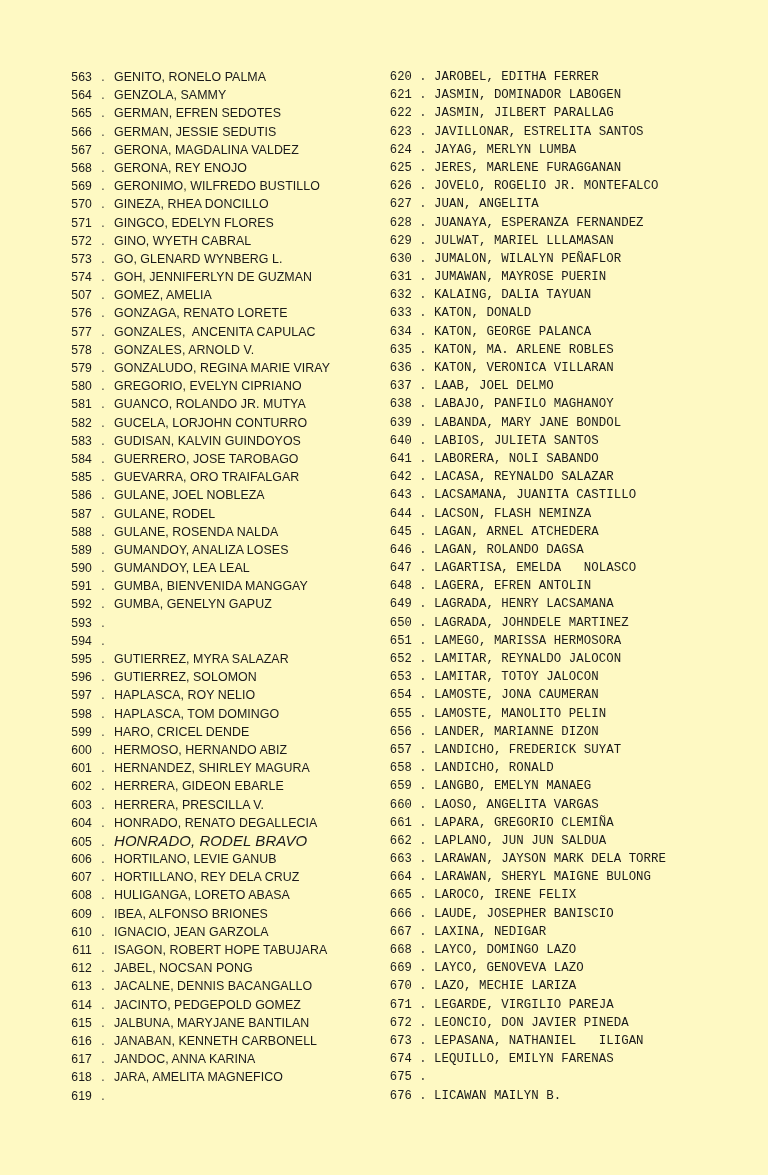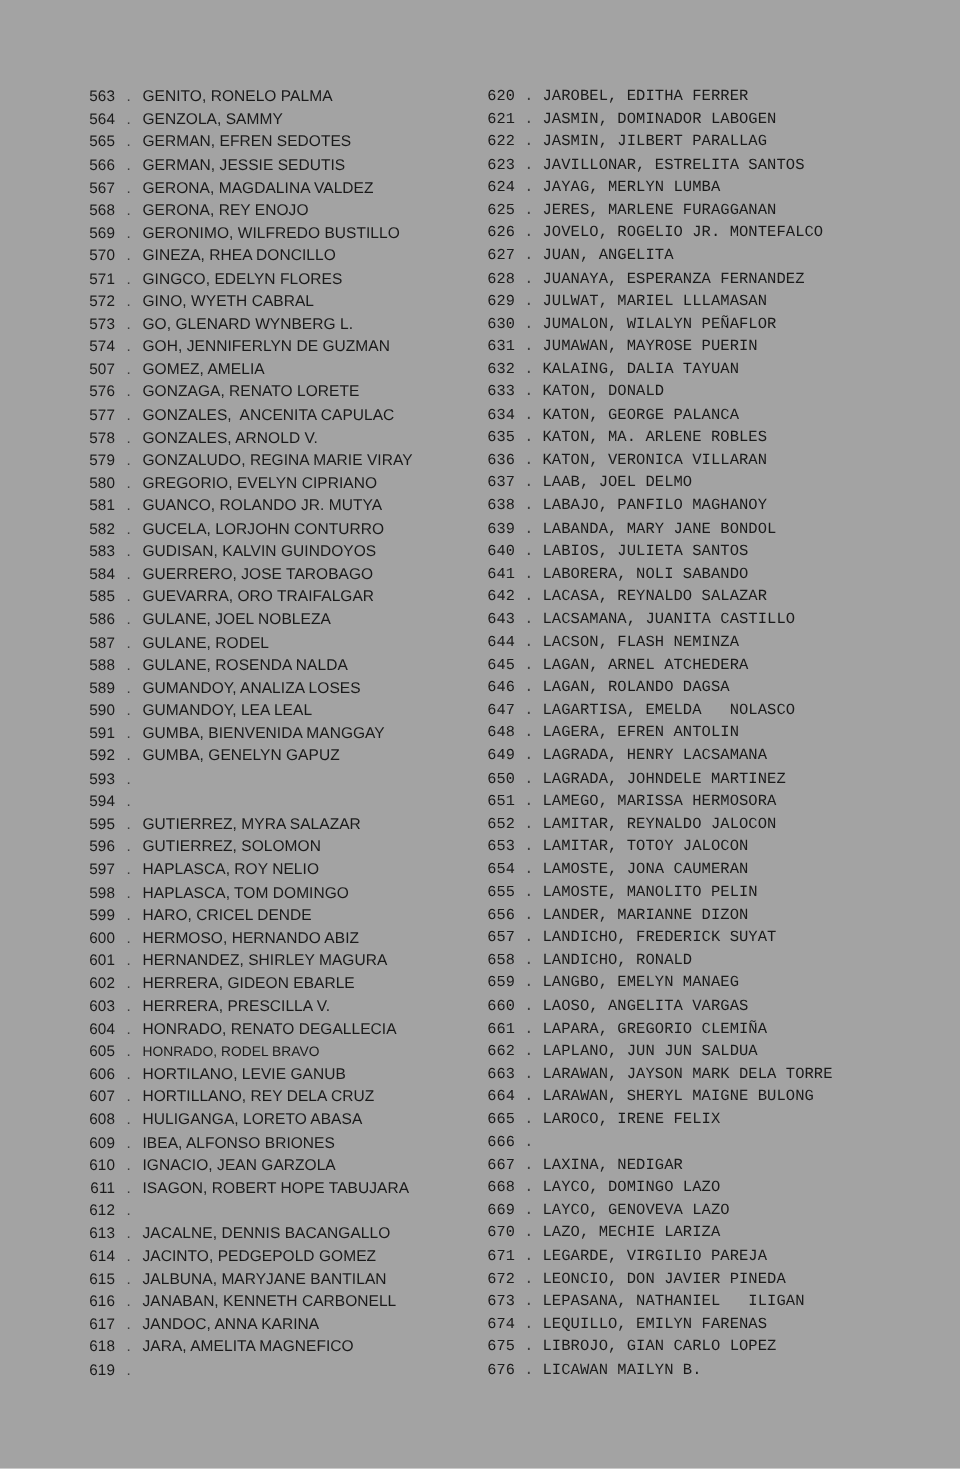--- a/index.html
+++ b/index.html
@@ -15,21 +15,21 @@
     font-family: "Liberation Sans", sans-serif;
     color: #1a1a1a;
     -webkit-font-smoothing: antialiased;
   }
   .page {
     position: absolute;
     left: 0;
     top: 0;
     width: 768px;
     height: 1175px;
-    background: #a3a3a3;
+    background: #fef9c3;
     overflow: hidden;
   }
   .columns {
     position: absolute;
     left: 0;
     top: 68px;
     width: 768px;
     display: flex;
     flex-direction: row;
   }
@@ -62,21 +62,22 @@
     flex: none;
     color: #3a3a3a;
   }
   .entry .name {
     font-size: 12.4px;
     letter-spacing: 0.05px;
     flex: 1 1 auto;
     white-space: pre;
   }
   .entry.small .name {
-    font-size: 11px;
+    font-size: 15px;
+    font-style: italic;
   }
 </style>
 </head>
 <body>
 
 <div class="page">
   <div class="columns">
     <div class="column col-left">
         <div class="entry"><span class="num">563</span><span class="dot">.</span><span class="name">GENITO, RONELO PALMA</span></div>
         <div class="entry"><span class="num">564</span><span class="dot">.</span><span class="name">GENZOLA, SAMMY</span></div>
@@ -120,21 +121,21 @@
         <div class="entry"><span class="num">602</span><span class="dot">.</span><span class="name">HERRERA, GIDEON EBARLE</span></div>
         <div class="entry"><span class="num">603</span><span class="dot">.</span><span class="name">HERRERA, PRESCILLA V.</span></div>
         <div class="entry"><span class="num">604</span><span class="dot">.</span><span class="name">HONRADO, RENATO DEGALLECIA</span></div>
         <div class="entry small"><span class="num">605</span><span class="dot">.</span><span class="name">HONRADO, RODEL BRAVO</span></div>
         <div class="entry"><span class="num">606</span><span class="dot">.</span><span class="name">HORTILANO, LEVIE GANUB</span></div>
         <div class="entry"><span class="num">607</span><span class="dot">.</span><span class="name">HORTILLANO, REY DELA CRUZ</span></div>
         <div class="entry"><span class="num">608</span><span class="dot">.</span><span class="name">HULIGANGA, LORETO ABASA</span></div>
         <div class="entry"><span class="num">609</span><span class="dot">.</span><span class="name">IBEA, ALFONSO BRIONES</span></div>
         <div class="entry"><span class="num">610</span><span class="dot">.</span><span class="name">IGNACIO, JEAN GARZOLA</span></div>
         <div class="entry"><span class="num">611</span><span class="dot">.</span><span class="name">ISAGON, ROBERT HOPE TABUJARA</span></div>
-        <div class="entry"><span class="num">612</span><span class="dot">.</span></div>
+        <div class="entry"><span class="num">612</span><span class="dot">.</span><span class="name">JABEL, NOCSAN PONG</span></div>
         <div class="entry"><span class="num">613</span><span class="dot">.</span><span class="name">JACALNE, DENNIS BACANGALLO</span></div>
         <div class="entry"><span class="num">614</span><span class="dot">.</span><span class="name">JACINTO, PEDGEPOLD GOMEZ</span></div>
         <div class="entry"><span class="num">615</span><span class="dot">.</span><span class="name">JALBUNA, MARYJANE BANTILAN</span></div>
         <div class="entry"><span class="num">616</span><span class="dot">.</span><span class="name">JANABAN, KENNETH CARBONELL</span></div>
         <div class="entry"><span class="num">617</span><span class="dot">.</span><span class="name">JANDOC, ANNA KARINA</span></div>
         <div class="entry"><span class="num">618</span><span class="dot">.</span><span class="name">JARA, AMELITA MAGNEFICO</span></div>
         <div class="entry"><span class="num">619</span><span class="dot">.</span></div>
       </div>
     <div class="column col-right">
         <div class="entry"><span class="num">620</span><span class="dot">.</span><span class="name">JAROBEL, EDITHA FERRER</span></div>
@@ -176,26 +177,26 @@
         <div class="entry"><span class="num">656</span><span class="dot">.</span><span class="name">LANDER, MARIANNE DIZON</span></div>
         <div class="entry"><span class="num">657</span><span class="dot">.</span><span class="name">LANDICHO, FREDERICK SUYAT</span></div>
         <div class="entry"><span class="num">658</span><span class="dot">.</span><span class="name">LANDICHO, RONALD</span></div>
         <div class="entry"><span class="num">659</span><span class="dot">.</span><span class="name">LANGBO, EMELYN MANAEG</span></div>
         <div class="entry"><span class="num">660</span><span class="dot">.</span><span class="name">LAOSO, ANGELITA VARGAS</span></div>
         <div class="entry"><span class="num">661</span><span class="dot">.</span><span class="name">LAPARA, GREGORIO CLEMIÑA</span></div>
         <div class="entry"><span class="num">662</span><span class="dot">.</span><span class="name">LAPLANO, JUN JUN SALDUA</span></div>
         <div class="entry"><span class="num">663</span><span class="dot">.</span><span class="name">LARAWAN, JAYSON MARK DELA TORRE</span></div>
         <div class="entry"><span class="num">664</span><span class="dot">.</span><span class="name">LARAWAN, SHERYL MAIGNE BULONG</span></div>
         <div class="entry"><span class="num">665</span><span class="dot">.</span><span class="name">LAROCO, IRENE FELIX</span></div>
-        <div class="entry"><span class="num">666</span><span class="dot">.</span></div>
+        <div class="entry"><span class="num">666</span><span class="dot">.</span><span class="name">LAUDE, JOSEPHER BANISCIO</span></div>
         <div class="entry"><span class="num">667</span><span class="dot">.</span><span class="name">LAXINA, NEDIGAR</span></div>
         <div class="entry"><span class="num">668</span><span class="dot">.</span><span class="name">LAYCO, DOMINGO LAZO</span></div>
         <div class="entry"><span class="num">669</span><span class="dot">.</span><span class="name">LAYCO, GENOVEVA LAZO</span></div>
         <div class="entry"><span class="num">670</span><span class="dot">.</span><span class="name">LAZO, MECHIE LARIZA</span></div>
         <div class="entry"><span class="num">671</span><span class="dot">.</span><span class="name">LEGARDE, VIRGILIO PAREJA</span></div>
         <div class="entry"><span class="num">672</span><span class="dot">.</span><span class="name">LEONCIO, DON JAVIER PINEDA</span></div>
         <div class="entry"><span class="num">673</span><span class="dot">.</span><span class="name">LEPASANA, NATHANIEL   ILIGAN</span></div>
         <div class="entry"><span class="num">674</span><span class="dot">.</span><span class="name">LEQUILLO, EMILYN FARENAS</span></div>
-        <div class="entry"><span class="num">675</span><span class="dot">.</span><span class="name">LIBROJO, GIAN CARLO LOPEZ</span></div>
+        <div class="entry"><span class="num">675</span><span class="dot">.</span></div>
         <div class="entry"><span class="num">676</span><span class="dot">.</span><span class="name">LICAWAN MAILYN B.</span></div>
       </div>
   </div>
 </div>
 
 </body></html>

